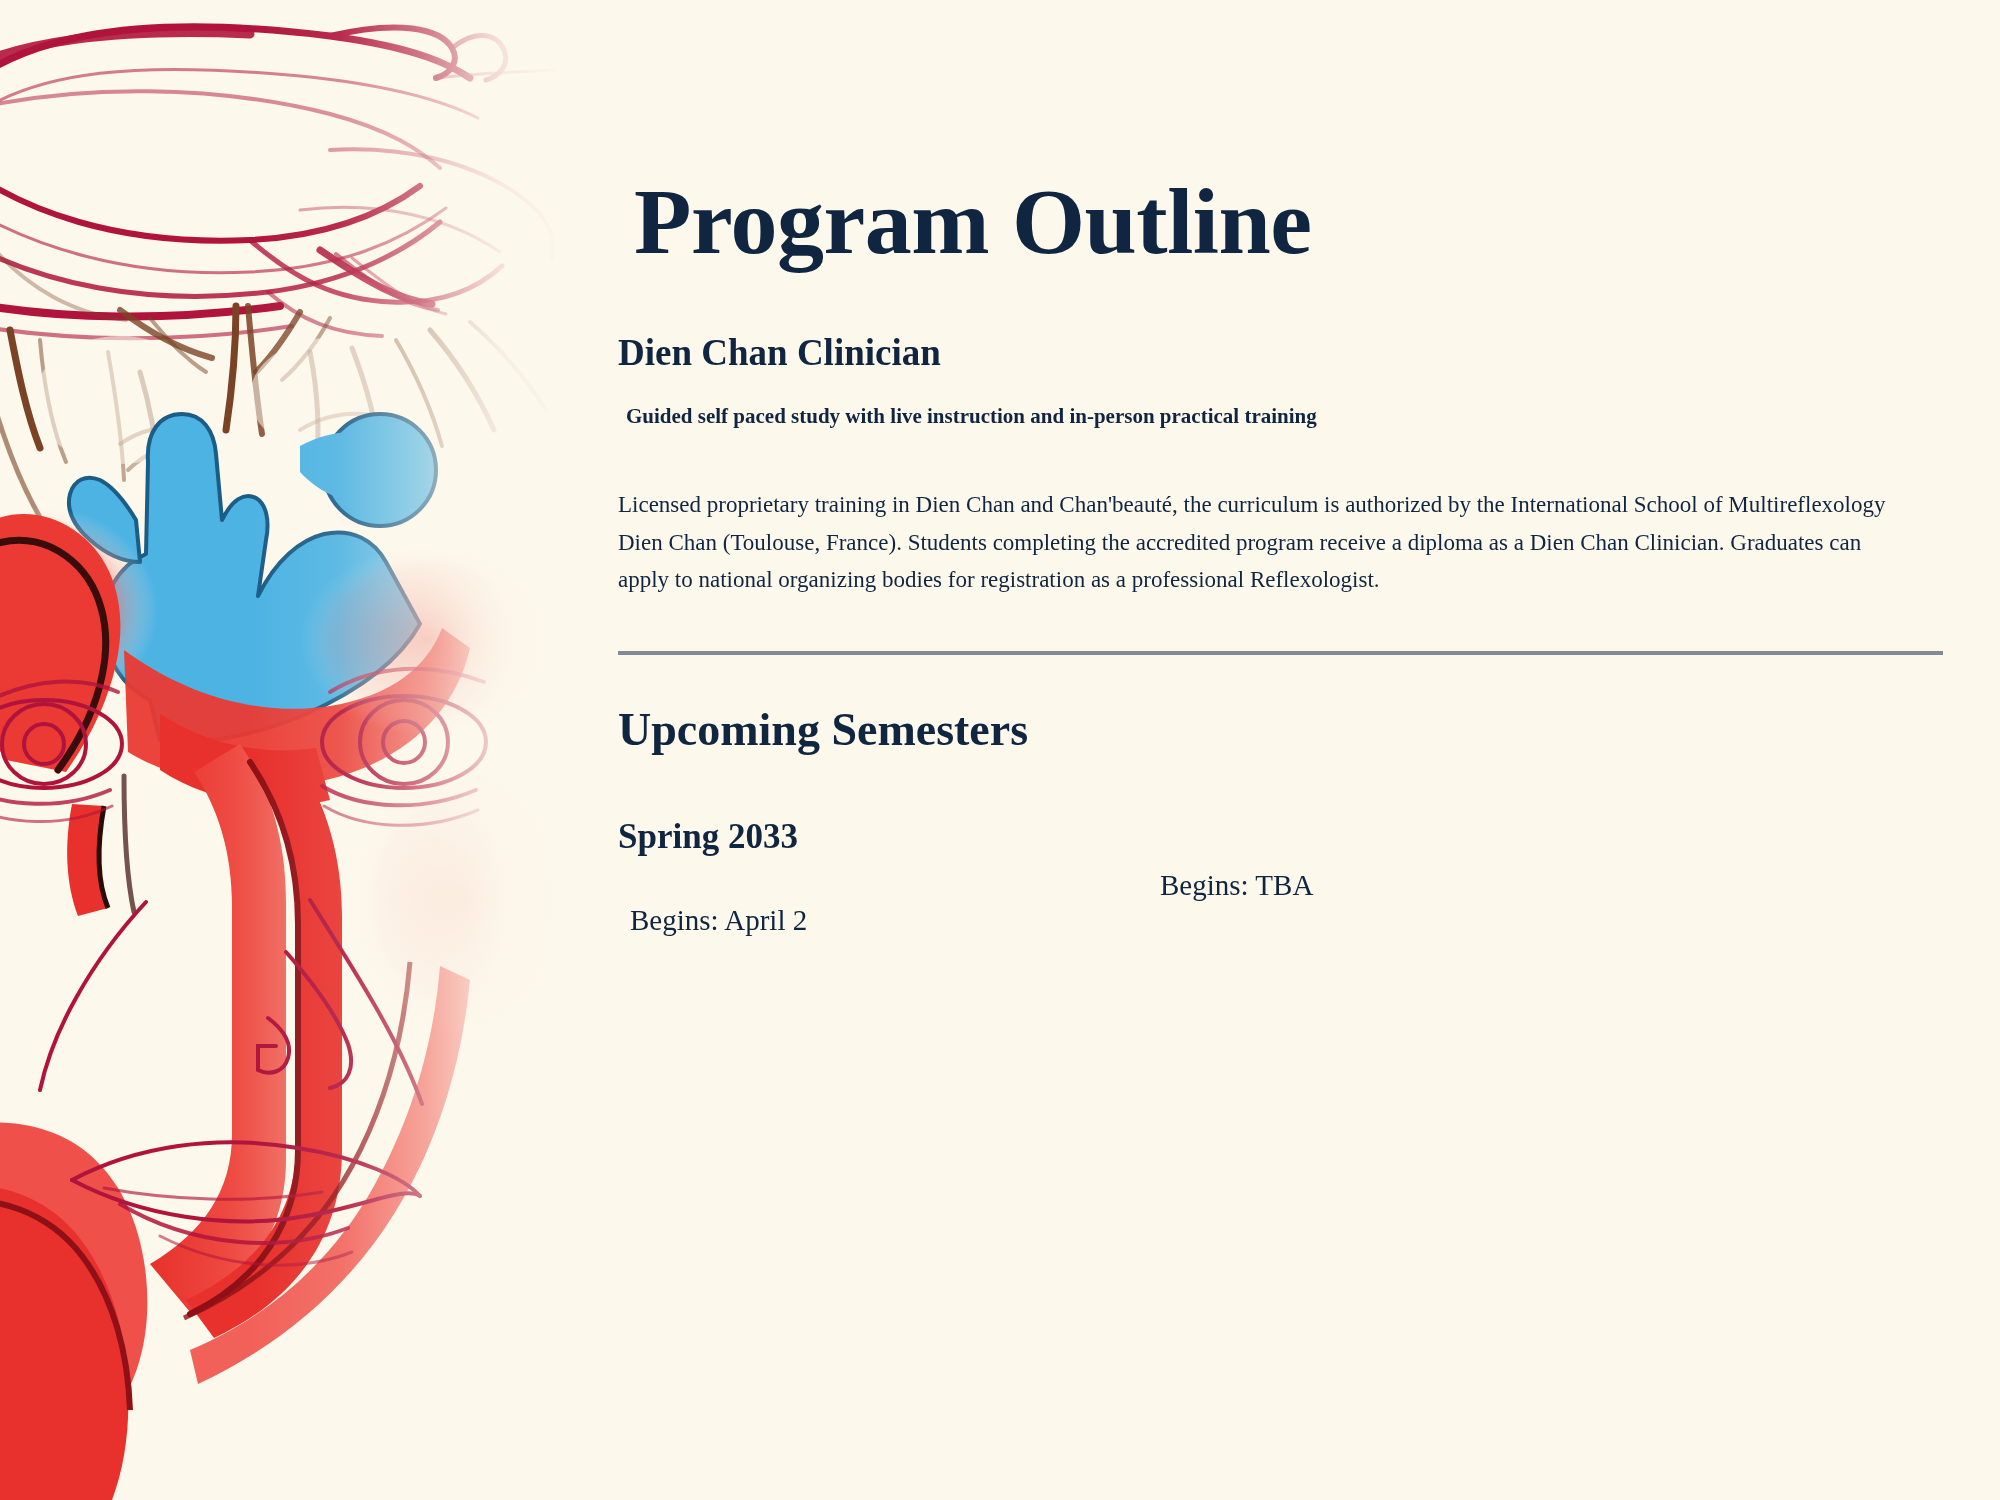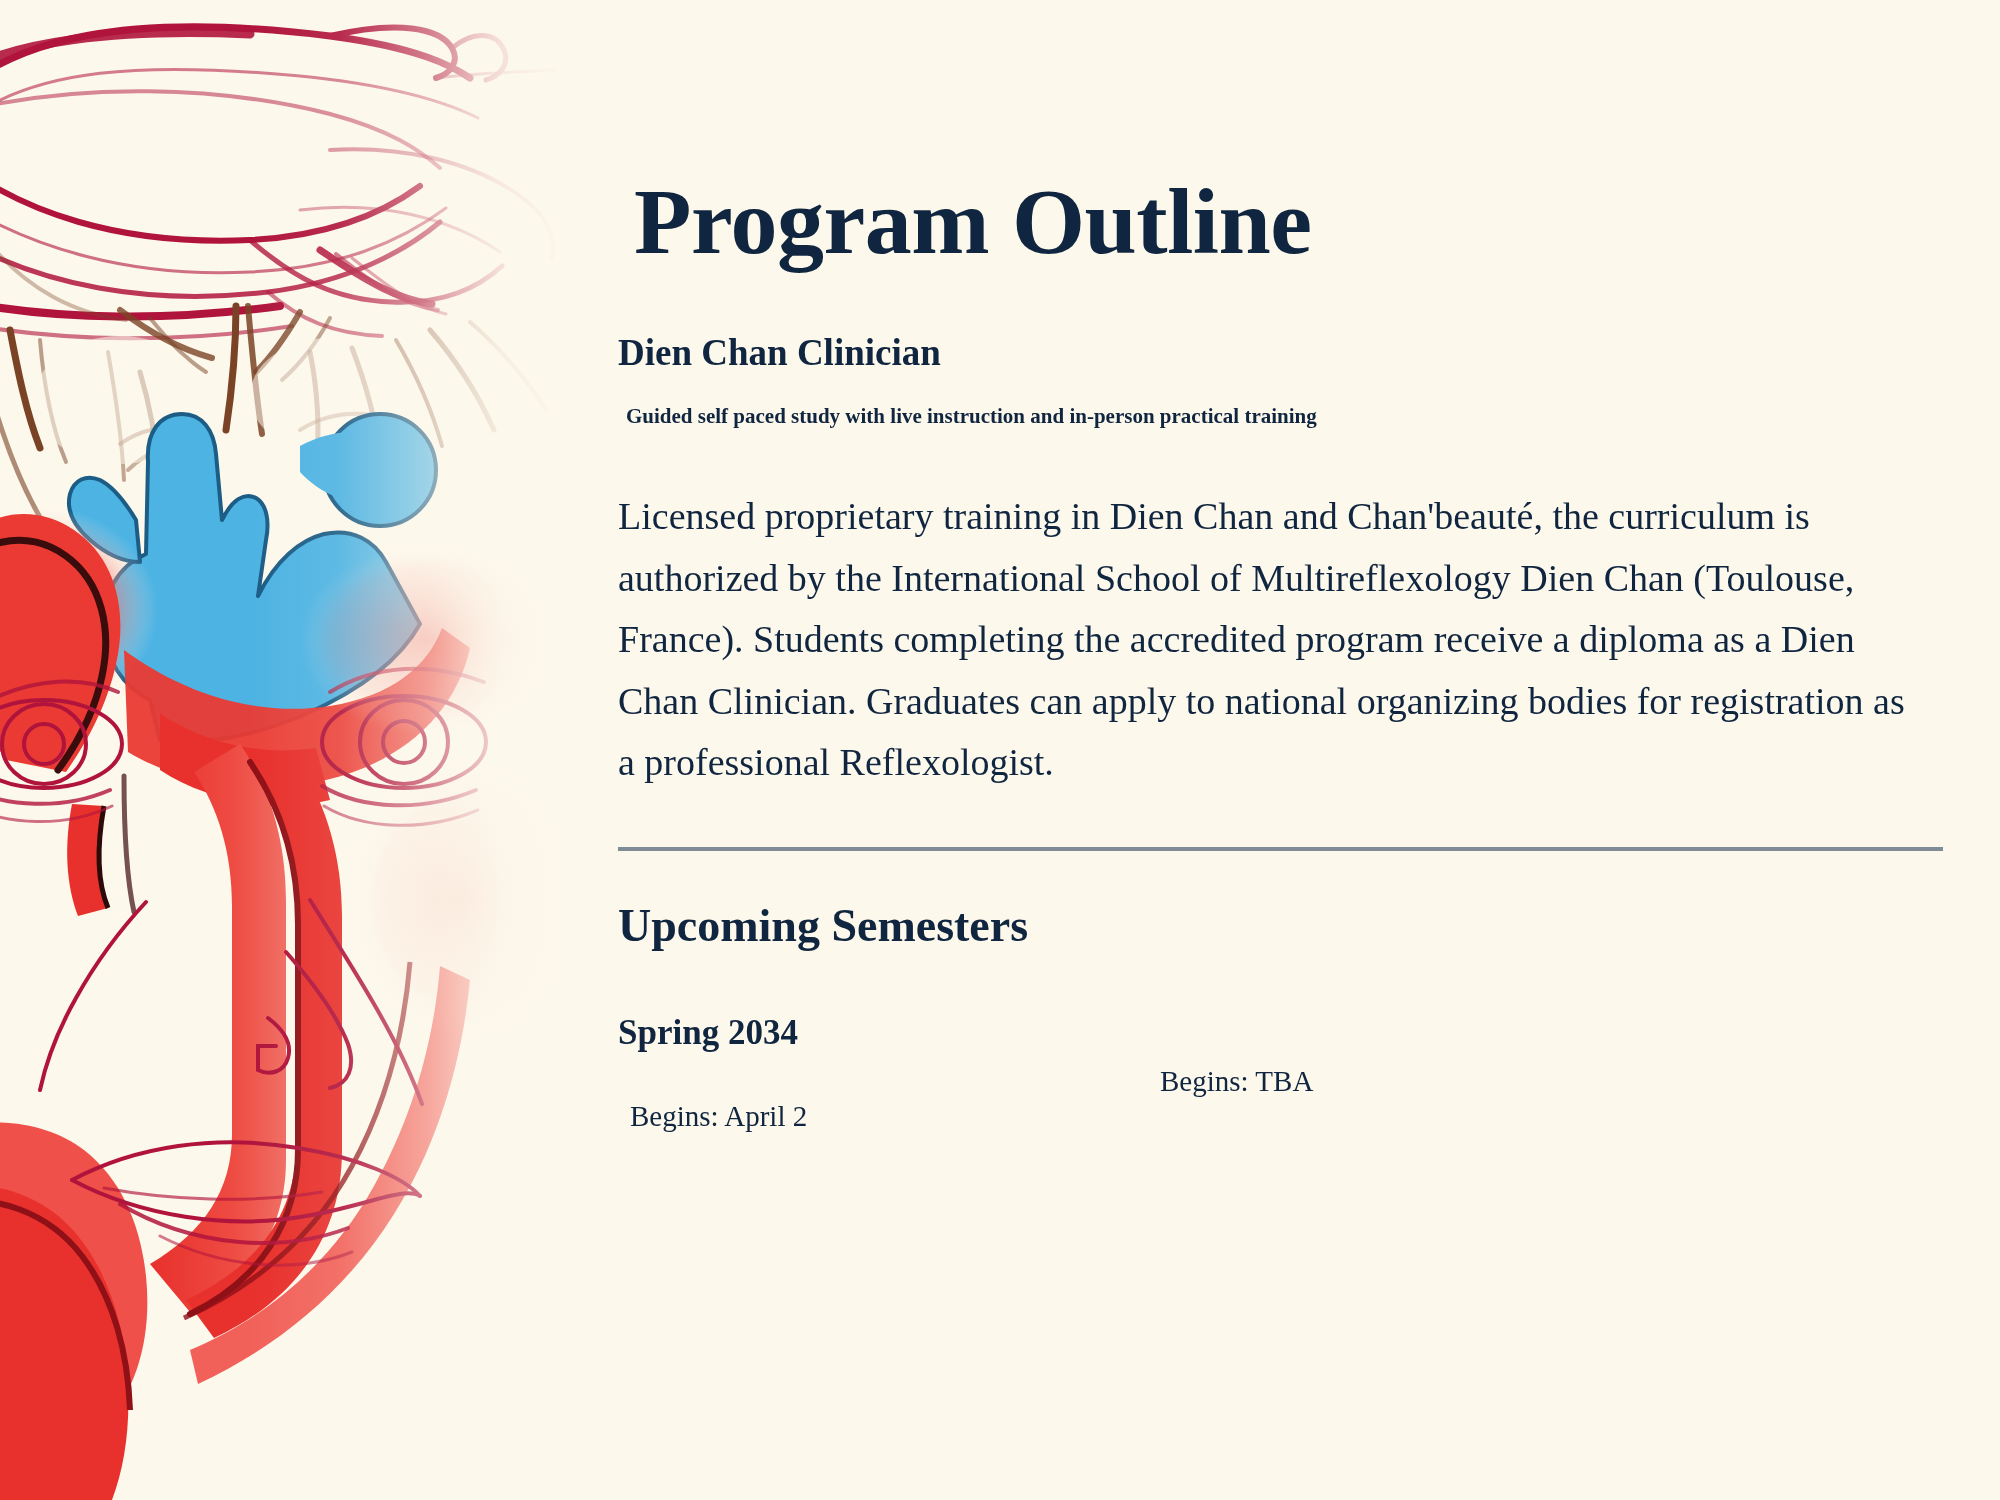--- a/index.html
+++ b/index.html
@@ -87,21 +87,21 @@
     font-size: 21px;
     line-height: 1.32;
     font-weight: 700;
     color: #10253f;
   }
 
   #program-description {
     margin: 0;
     padding-top: 48px;
     width: 1300px;
-    font-size: 38px;
+    font-size: 23px;
     line-height: 1.62;
     font-weight: 400;
     color: #10253f;
   }
 
   #section-divider {
     margin: 0;
     margin-top: 53px;
     width: 1325px;
     height: 4px;
@@ -357,21 +357,21 @@
 
     <p id="program-description">Licensed proprietary training in Dien Chan and Chan'beauté, the curriculum is authorized by the International School of Multireflexology Dien Chan (Toulouse, France). Students completing the accredited program receive a diploma as a Dien Chan Clinician. Graduates can apply to national organizing bodies for registration as a professional Reflexologist.</p>
 
     <hr id="section-divider">
 
     <h2 id="semesters-title">Upcoming Semesters</h2>
 
     <div id="semesters-grid">
 
       <div class="semester-col">
-        <p class="semester-term">Spring 2034</p>
+        <p class="semester-term">Spring 2033</p>
         <p class="semester-start">Begins: April 2</p>
       </div>
 
       <div class="semester-col">
         <p class="semester-start">Begins: TBA</p>
       </div>
 
     </div>
   </div>
 </div>

